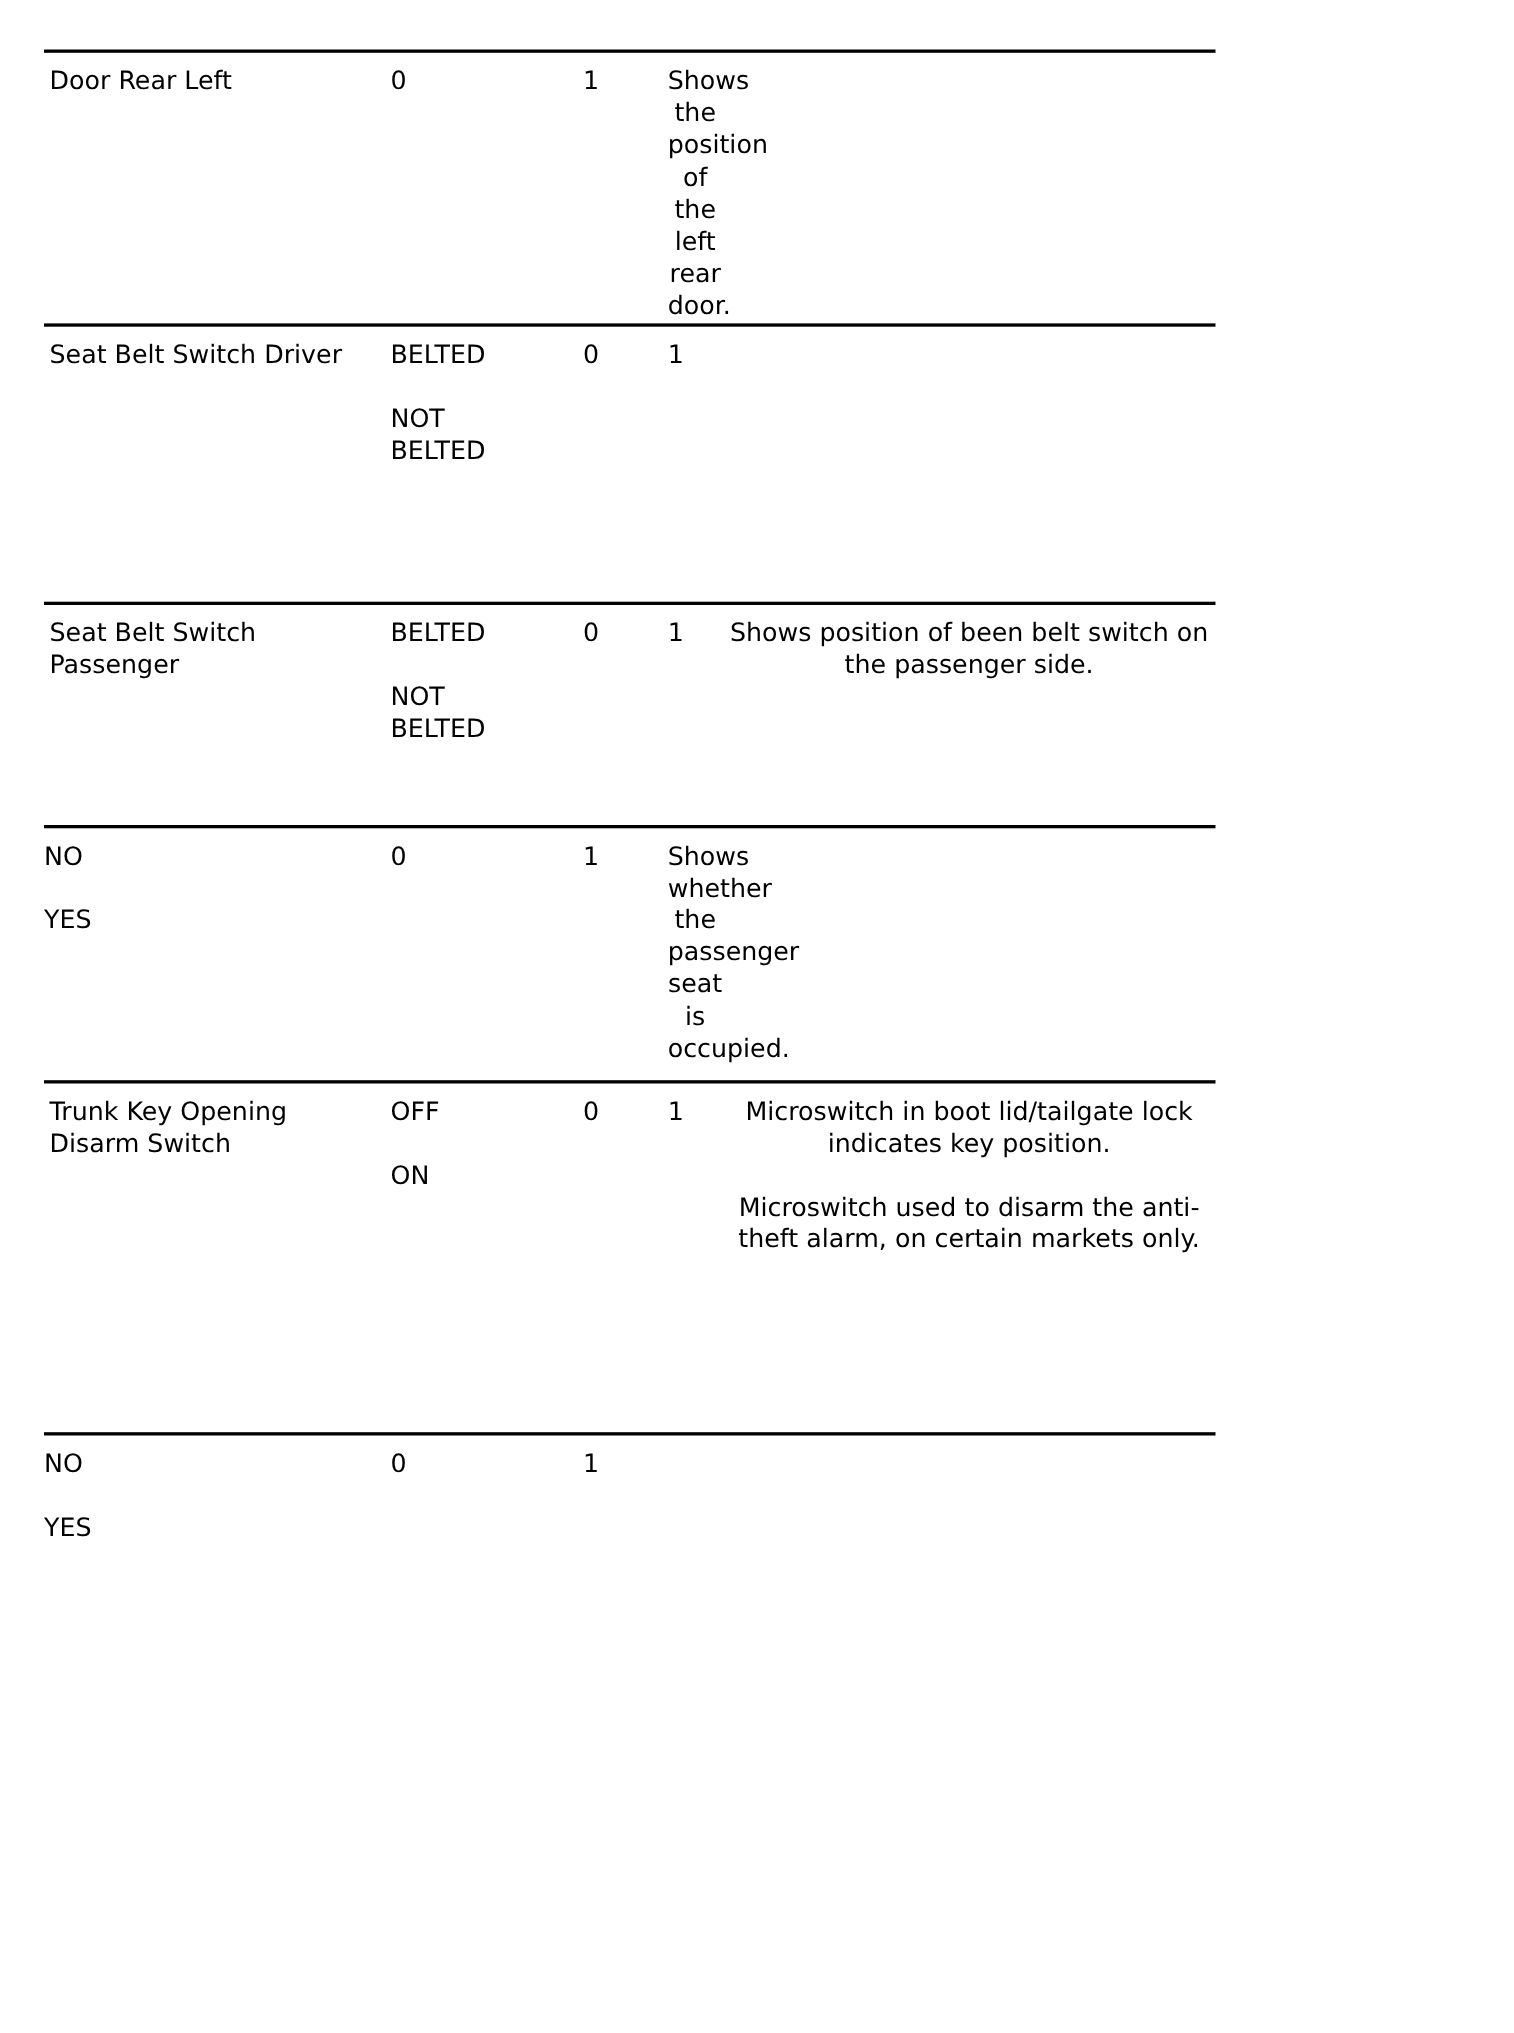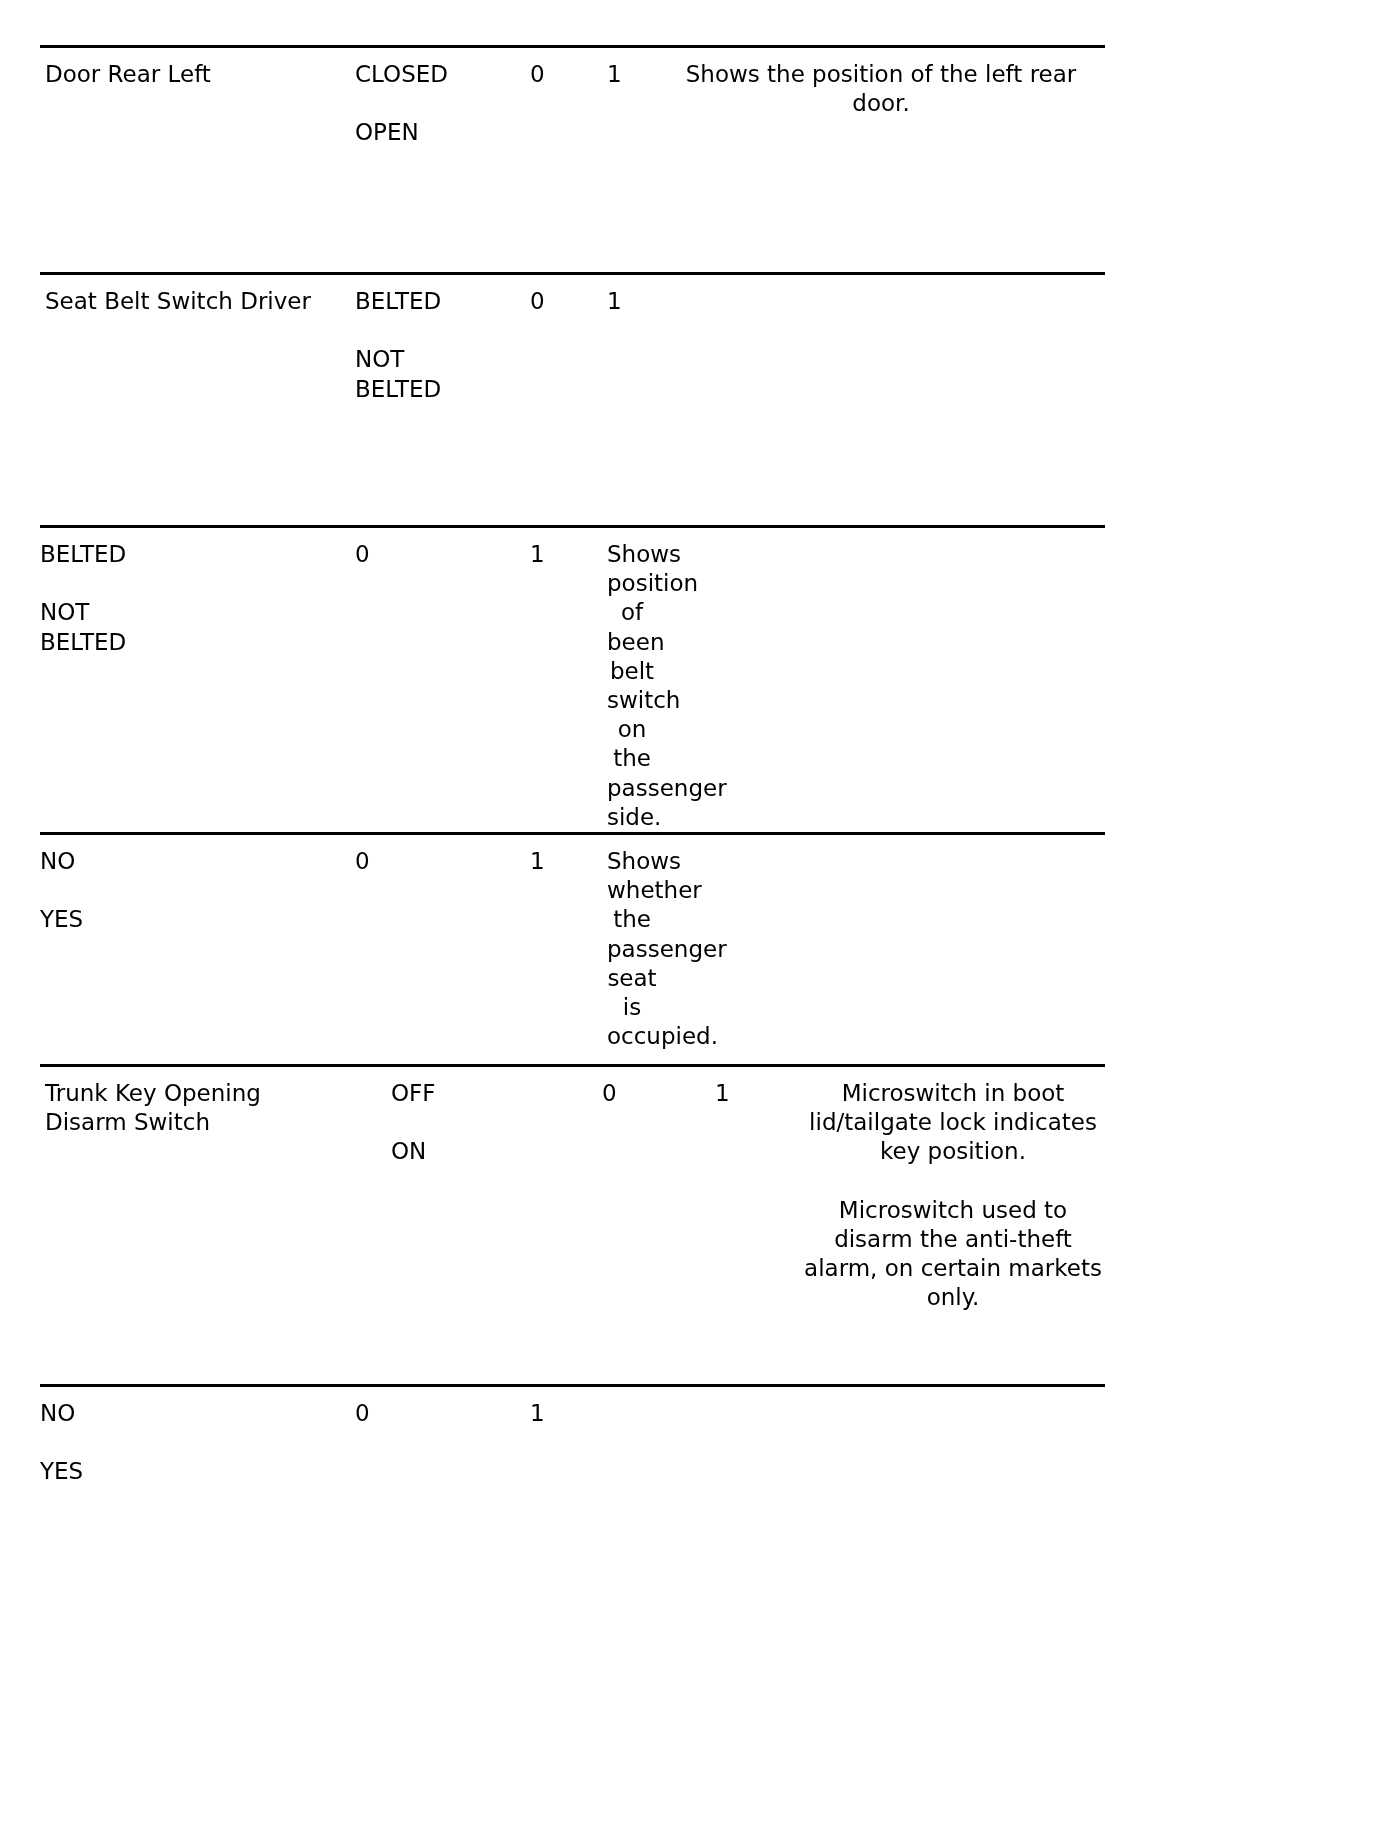--- a/index.html
+++ b/index.html
@@ -46,54 +46,52 @@
     padding-right: 6px;
   }
   .desc-cell {
     padding-right: 2px;
     text-align: center;
   }
   .row-1 { min-height: 227px; }
   .row-2 { min-height: 253px; }
   .row-3 { min-height: 203px; }
   .row-4 { min-height: 232px; }
-  .row-5 { min-height: 320px; gap: 36px; }
+  .row-5 { min-height: 320px; }
   .row-6 { min-height: 556px; }
   .bottom-rule {
     height: 9px;
     background: #000000;
   }
 </style>
 </head>
 <body>
 
 <div class="page">
   <div class="signal-table">
 
     <div class="signal-row row-1">
       <div class="cell name-cell">Door Rear Left</div>
-      <div class="cell values-cell">CLOSED
-
-OPEN</div>
       <div class="cell bit-cell">0</div>
       <div class="cell bit-cell">1</div>
       <div class="cell desc-cell">Shows the position of the left rear door.</div>
     </div>
 
     <div class="signal-row row-2">
       <div class="cell name-cell">Seat Belt Switch Driver</div>
       <div class="cell values-cell">BELTED
 
 NOT
 BELTED</div>
       <div class="cell bit-cell">0</div>
       <div class="cell bit-cell">1</div>
     </div>
 
     <div class="signal-row row-3">
+      <div class="cell name-cell">Seat Belt Switch Passenger</div>
       <div class="cell values-cell">BELTED
 
 NOT
 BELTED</div>
       <div class="cell bit-cell">0</div>
       <div class="cell bit-cell">1</div>
       <div class="cell desc-cell">Shows position of been belt switch on the passenger side.</div>
     </div>
 
     <div class="signal-row row-4">

